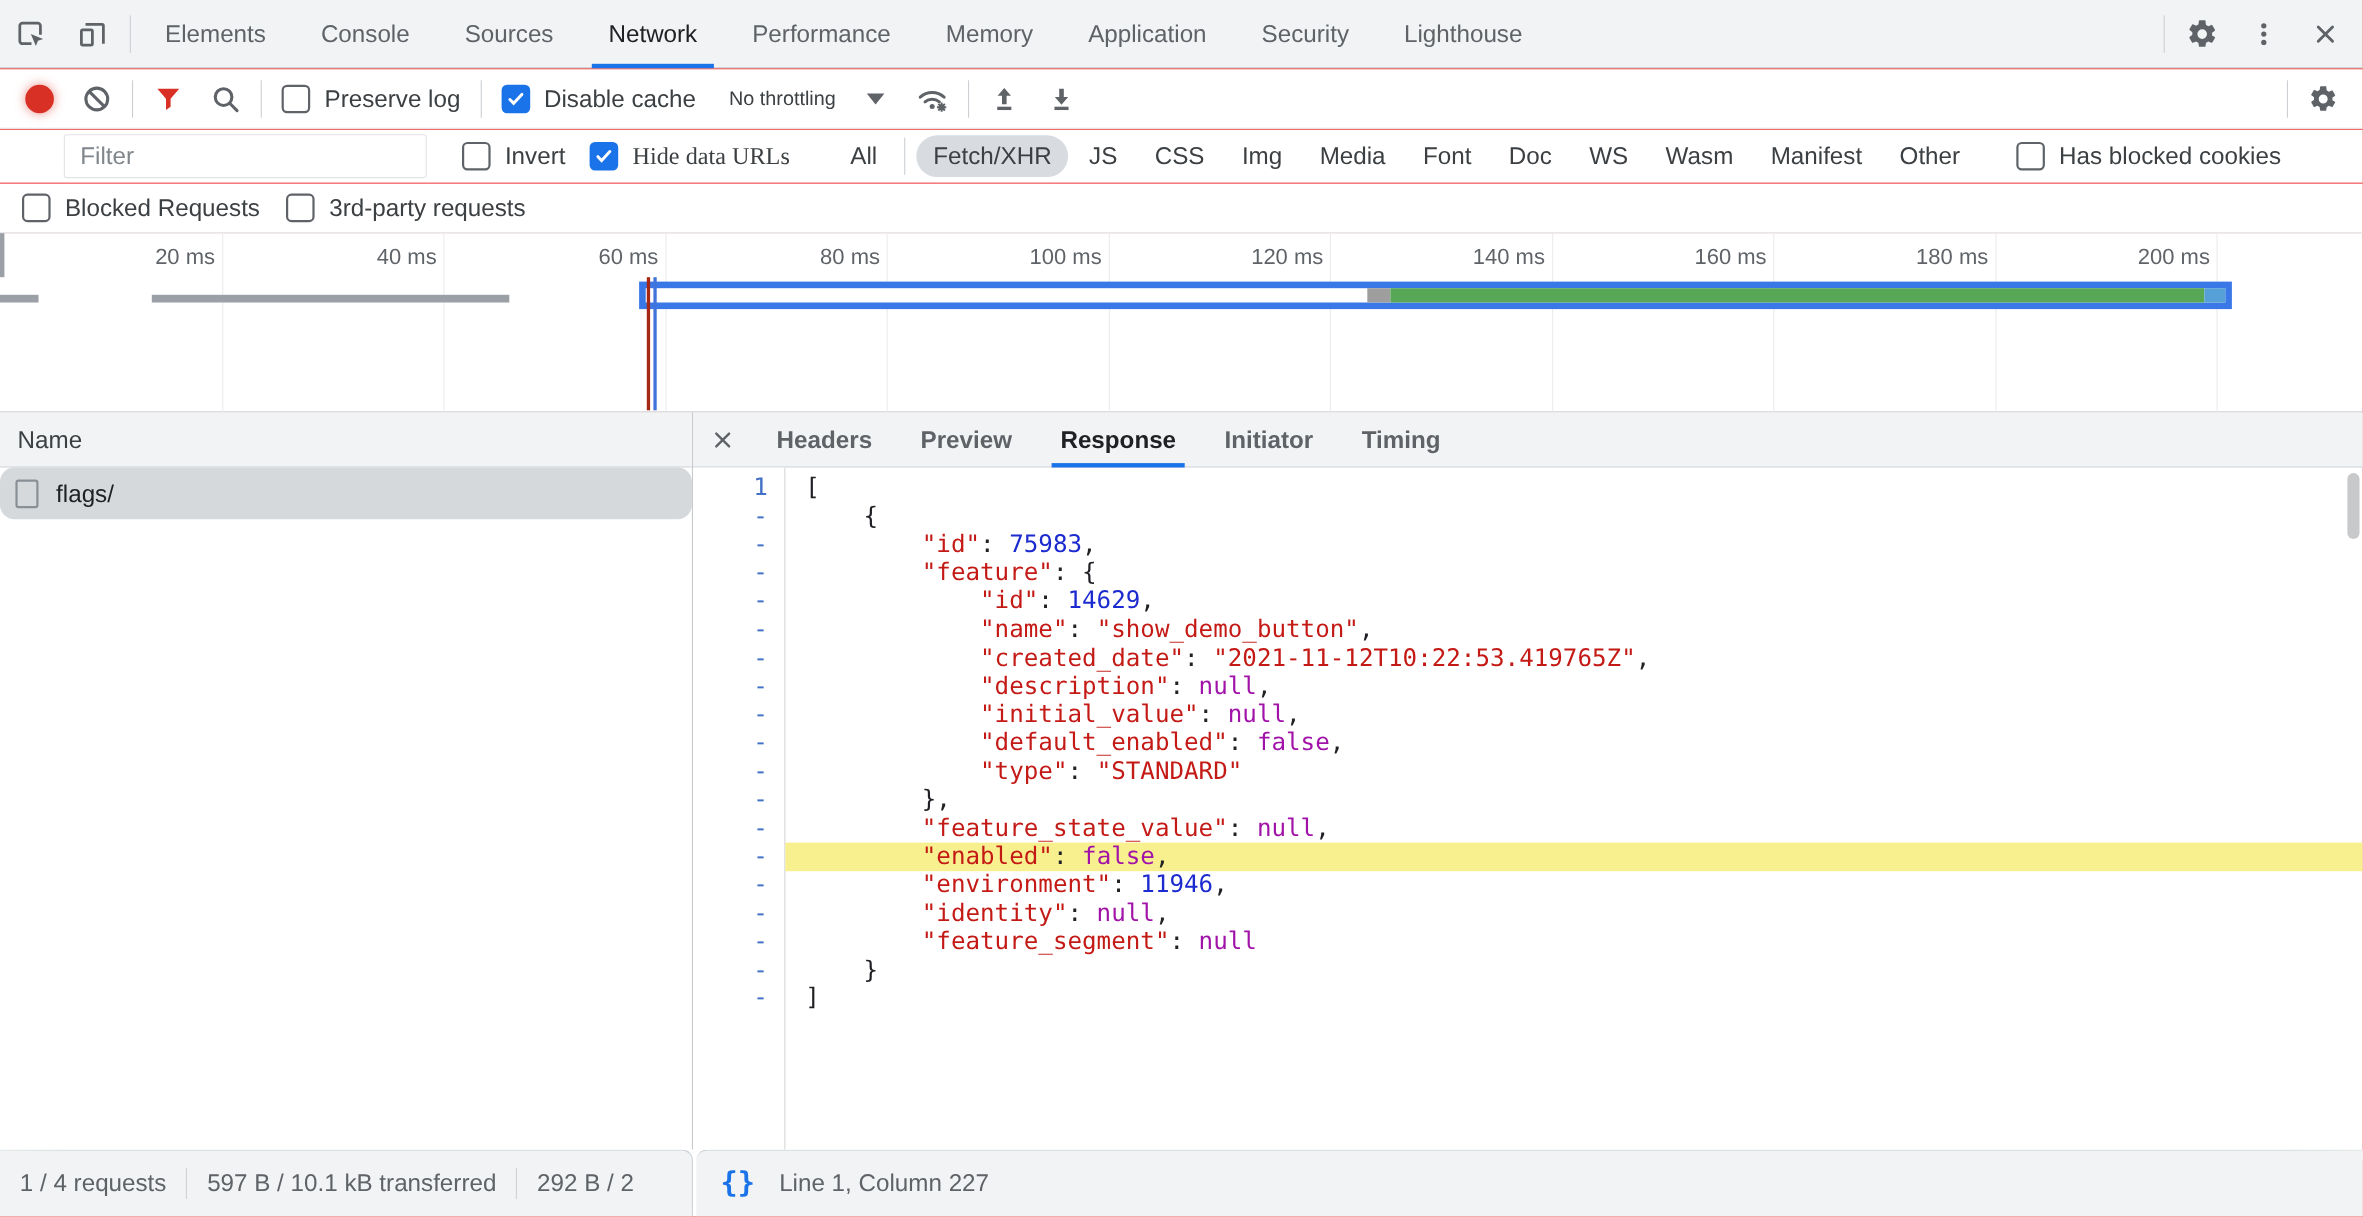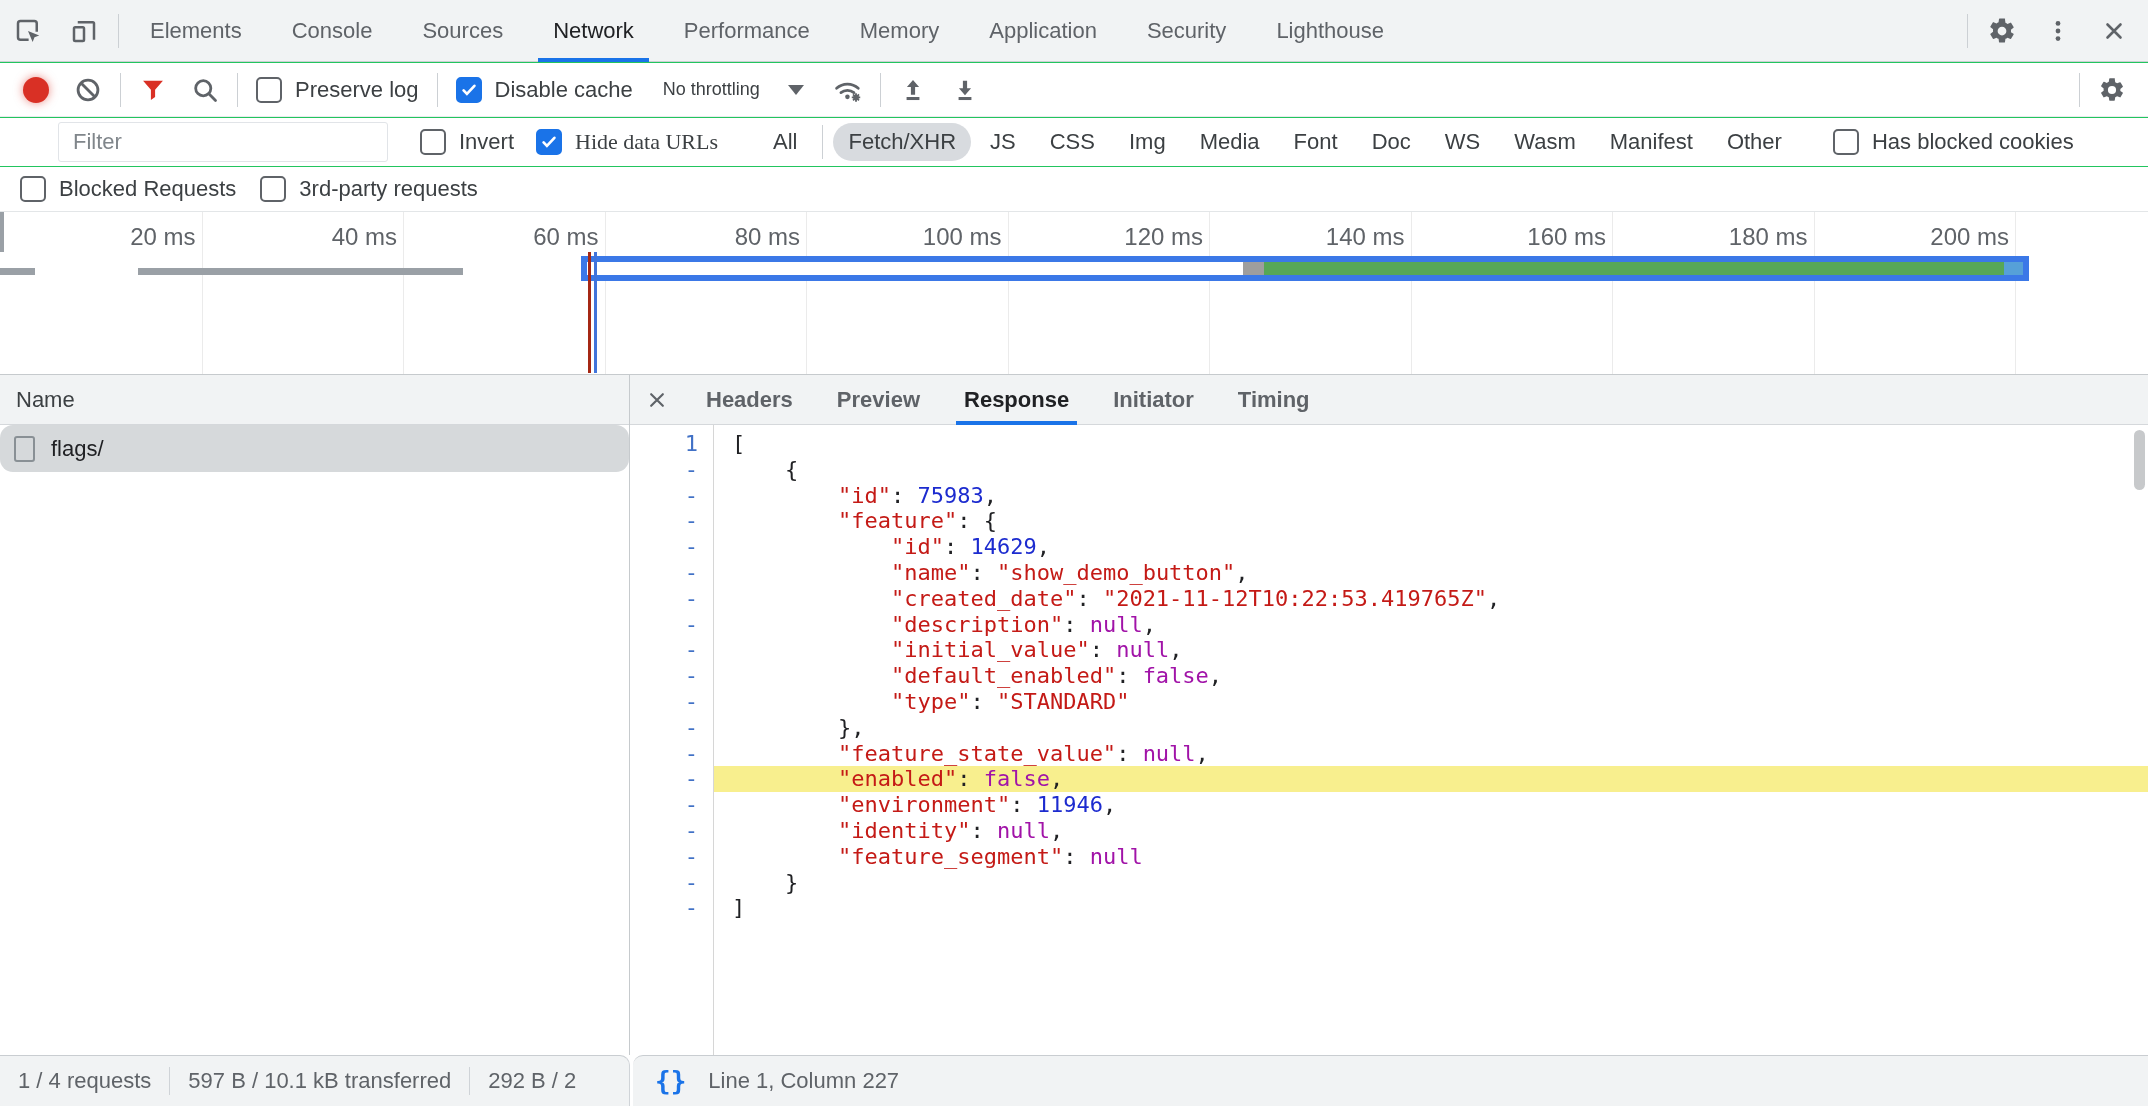--- a/index.html
+++ b/index.html
@@ -1,16 +1,16 @@
 <!DOCTYPE html>
 <html style="--accent: #1a73e8; --record-red: #d93025; --waterfall-border-blue: #3b78e7; --waterfall-green: #57a757; --waterfall-gray: #9e9e9e; --waterfall-lightblue: #56a0d8; --highlight-yellow: #f8ef8e;"><head>
 <meta charset="utf-8">
 <style>
   html,body{margin:0;padding:0;}
-  #app{position:relative;width:2148px;height:1106px;background:#22c55e;overflow:hidden;
+  #app{position:relative;width:2148px;height:1106px;background:#ef4444;overflow:hidden;
        font-family:"Liberation Sans",sans-serif;color:#3c4043;-webkit-font-smoothing:antialiased;}
   .vsep{width:1px;height:34px;background:#ccd0d4;align-self:center;margin:0 6px;flex:0 0 1px;}
 
   
   .tabbar{position:absolute;left:0;top:0;width:100%;height:62px;background:#f1f3f4;
           border-bottom:1px solid #ccd0d4;display:flex;align-items:stretch;box-sizing:border-box;}
   .tbicon{width:56px;display:flex;align-items:center;justify-content:center;cursor:pointer;flex:0 0 56px;}
   .main-tab{display:flex;align-items:center;padding:0 25px;font-size:22px;color:#5f6368;position:relative;cursor:pointer;white-space:nowrap;}
   .main-tab.active{color:#202124;}
   .main-tab.active::after{content:"";position:absolute;left:10px;right:10px;bottom:-1px;height:4px;background:var(--accent,#1a73e8);}
@@ -42,21 +42,21 @@
   .pill.selected{background:#d8dbdf;}
   .ml-inv{margin-left:32px;}  .ml-hide{margin-left:10px;font-family:Liberation Serif, serif;}  .ml-cookies{margin-left:36px;}
 
   
   .optionsrow{position:absolute;left:0;top:167px;width:100%;height:45px;background:#fff;border-bottom:1px solid #e3e6e8;
               display:flex;align-items:center;padding-left:8px;box-sizing:border-box;}
 
   
   .overview{position:absolute;left:0;top:212px;width:100%;height:163px;background:#fff;border-bottom:1px solid #c6cacd;box-sizing:border-box;}
   .tick{position:absolute;top:0;bottom:0;width:0;border-left:1px solid #ebebeb;z-index:0;}
-  .tick-label{position:absolute;top:11px;right:7px;font-size:24px;color:#5f6368;white-space:nowrap;}
+  .tick-label{position:absolute;top:11px;right:7px;font-size:20px;color:#5f6368;white-space:nowrap;}
   .edge-mark{position:absolute;left:0;top:0;width:4px;height:40px;background:#9aa0a6;z-index:2;}
   .ovbar{position:absolute;top:56px;height:7px;background:#9aa0a6;z-index:2;}
   .reqbar{position:absolute;top:44px;height:25px;border:6px solid var(--waterfall-border-blue,#3b78e7);
           background:#fff;box-sizing:border-box;z-index:2;}
   .seg{position:absolute;top:0;height:13px;}
   .seg-gray{background:var(--waterfall-gray,#9e9e9e);}
   .seg-green{background:var(--waterfall-green,#57a757);}
   .seg-lightblue{background:var(--waterfall-lightblue,#56a0d8);}
   .event-line{position:absolute;top:40px;bottom:1px;width:2.5px;z-index:3;}
 
@@ -85,21 +85,21 @@
   .gutter-cell{flex:0 0 84px;text-align:right;padding-right:16px;color:#4171c6;box-sizing:border-box;}
   .code-text{flex:1;padding-left:18px;}
   .code-line.hl .code-text{background:var(--highlight-yellow,#f8ef8e);}
   .tk-punct{color:#202124;}
   .tk-key,.tk-string{color:#c41a16;}
   .tk-number{color:#1c2bcf;}
   .tk-atom{color:#a113a8;}
   .vscroll{position:absolute;right:3px;top:5px;width:11px;height:60px;border-radius:6px;background:#c7c9cb;}
 
   
-  .statusbar{position:absolute;left:0;bottom:0;width:100%;height:51px;background:#fff;display:flex;}
+  .statusbar{position:absolute;left:0;bottom:0;width:100%;height:61px;background:#fff;display:flex;}
   .sb-left{width:630px;flex:0 0 630px;background:#f1f3f4;border-top:1px solid #c9cdd1;border-right:1px solid #d0d4d8;
            border-top-right-radius:10px;display:flex;align-items:center;padding-left:18px;box-sizing:border-box;
            overflow:hidden;font-size:22px;color:#5f6368;white-space:nowrap;}
   .sb-sep{width:1px;height:28px;background:#cfd3d7;margin:0 18px;flex:0 0 1px;}
   .sb-right{flex:1;background:#f1f3f4;border-top:1px solid #c9cdd1;border-top-left-radius:10px;margin-left:3px;
             display:flex;align-items:center;padding-left:22px;gap:22px;font-size:22px;color:#5f6368;white-space:nowrap;}
   .braces{color:var(--accent,#1a73e8);font-size:26px;font-weight:bold;font-family:"DejaVu Sans Mono",monospace;cursor:pointer;}
 </style>
 </head>
 <body>

